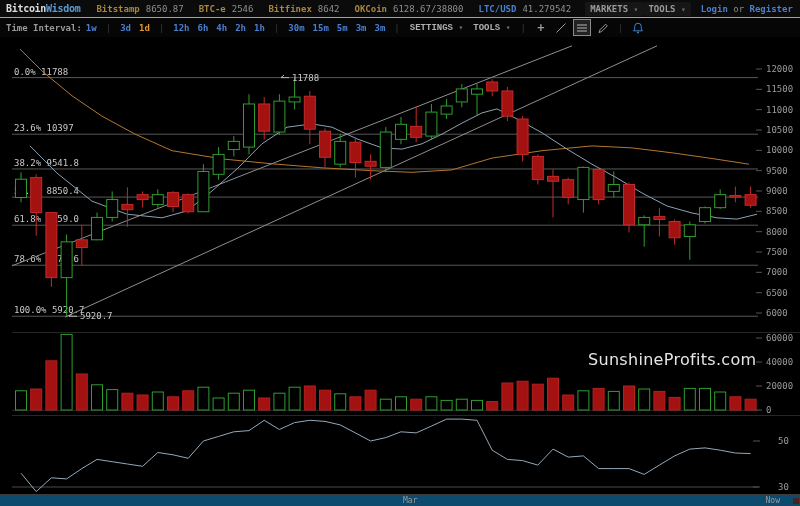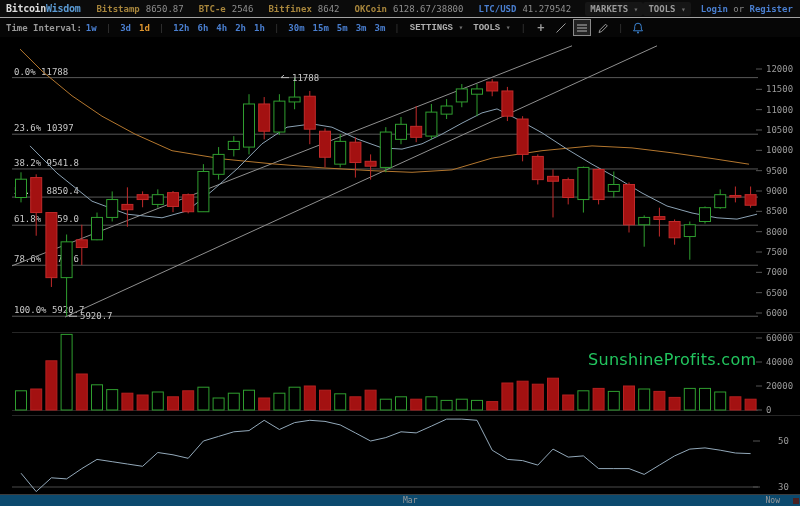--- a/index.html
+++ b/index.html
@@ -29,21 +29,21 @@
   .iv.sel{color:#e0962e;}
   .ddbtn{color:#b0b0b0;margin:0 5px;cursor:pointer;font-family:Liberation Mono, monospace;}
   .ddbtn .caret{color:#707070;font-size:8px;}
   .tbicon{display:inline-flex;align-items:center;justify-content:center;width:16px;height:15px;
     margin:0 2px;cursor:pointer;color:#9a9a9a;}
   .tbicon.active{border:1px solid #8a8a8a;background:#222;}
   .plus-glyph{font-size:12px;color:#9a9a9a;}
   
   .chart-area{position:relative;width:800px;height:457px;margin-left:12px;}
   .watermark{position:absolute;left:576px;top:313px;font-family:"DejaVu Sans",sans-serif;
-    font-size:16px;letter-spacing:.3px;color:#22c55e;}
+    font-size:16px;letter-spacing:.3px;color:#e5e5e5;}
   
   .bottombar{position:relative;height:12px;background:#0c4a6e;border-top:1px solid #3c3c3c;
     font-size:8px;color:#9a9a9a;}
   .month-lbl{position:absolute;left:403px;top:1px;}
   .now-lbl{position:absolute;right:20px;top:1px;}
   .corner-handle{position:absolute;right:1px;top:3px;width:6px;height:6px;background:#4a2020;}
   svg text{font-family:"DejaVu Sans Mono",monospace;}
 </style>
 </head>
 <body>

